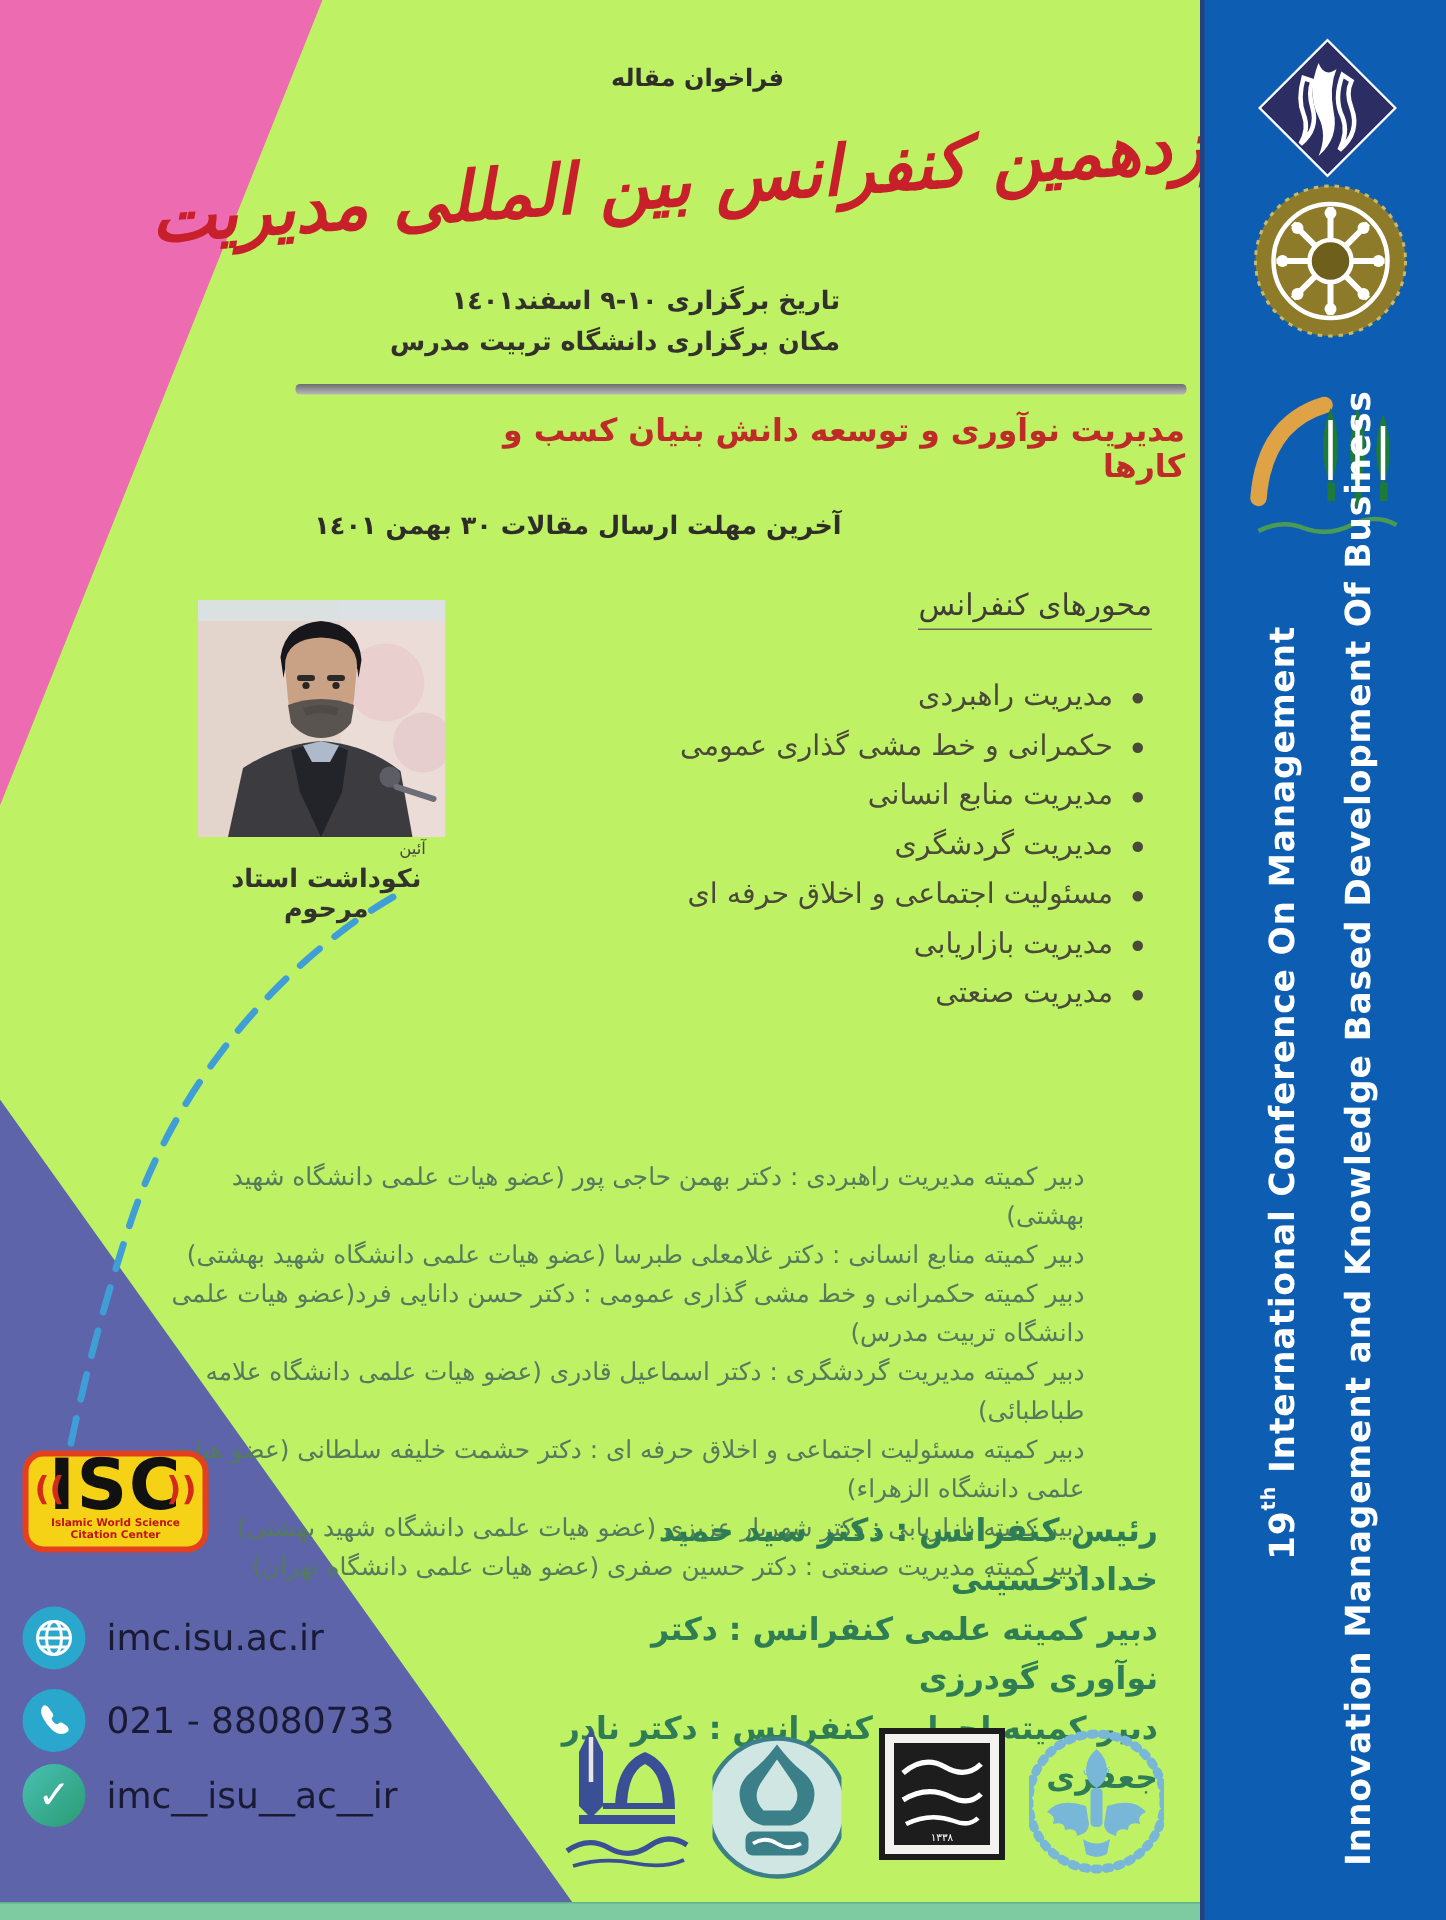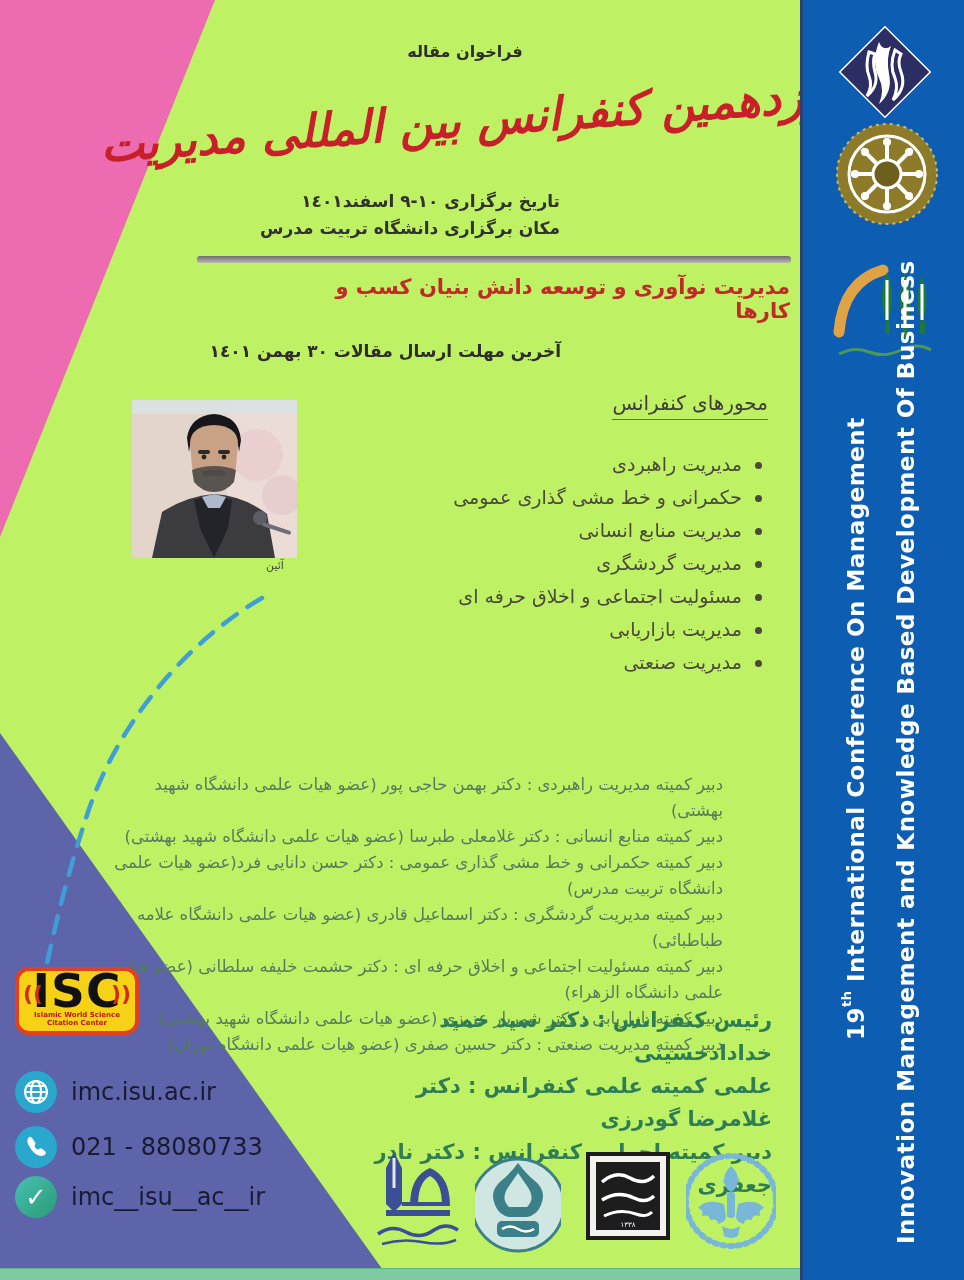--- a/index.html
+++ b/index.html
@@ -115,34 +115,35 @@
     <rect x="86" y="50" width="12" height="4" rx="2" fill="#2c2a28"></rect>
     <circle cx="72" cy="57" r="2.4" fill="#2b241f"></circle>
     <circle cx="92" cy="57" r="2.4" fill="#2b241f"></circle>
     <path d="M 70 72 Q 82 68 94 72 L 92 77 Q 82 74 72 77 Z" fill="#4e4a46"></path>
 
     <circle cx="128" cy="118" r="7" fill="#5d5d66"></circle>
     <rect x="131" y="122" width="30" height="4" rx="2" transform="rotate(18 131 122)" fill="#6e6e77"></rect>
   </svg>
 
   <div class="abs mem-pre">آئین</div>
+  <div class="abs mem-line">نکوداشت استاد مرحوم</div>
 
   <div class="abs committees">
     <div>دبیر کمیته مدیریت راهبردی : دکتر بهمن حاجی پور (عضو هیات علمی دانشگاه شهید بهشتی)</div>
     <div>دبیر کمیته منابع انسانی : دکتر غلامعلی طبرسا (عضو هیات علمی دانشگاه شهید بهشتی)</div>
     <div>دبیر کمیته حکمرانی و خط مشی گذاری عمومی : دکتر حسن دانایی فرد(عضو هیات علمی دانشگاه تربیت مدرس)</div>
     <div>دبیر کمیته مدیریت گردشگری : دکتر اسماعیل قادری (عضو هیات علمی دانشگاه علامه طباطبائی)</div>
     <div>دبیر کمیته مسئولیت اجتماعی و اخلاق حرفه ای : دکتر حشمت خلیفه سلطانی (عضو هیات علمی دانشگاه الزهراء)</div>
     <div>دبیر کمیته بازاریابی : دکتر شهریار عزیزی (عضو هیات علمی دانشگاه شهید بهشتی)</div>
     <div>دبیر کمیته مدیریت صنعتی : دکتر حسین صفری (عضو هیات علمی دانشگاه تهران)</div>
   </div>
 
   <div class="abs leaders">
     <div>رئیس کنفرانس : دکتر سید حمید خدادادحسینی</div>
-    <div>علمی کمیته علمی کنفرانس : دکتر غلامرضا گودرزی</div>
+    <div>دبیر کمیته علمی کنفرانس : دکتر نوآوری گودرزی</div>
     <div>دبیر کمیته اجرایی کنفرانس : دکتر نادر جعفری</div>
   </div>
 
   <div class="abs isc">
     <span class="deco" style="left:4px;">((</span>
     <span class="deco" style="right:4px;">))</span>
     <div class="abbr">ISC</div>
     <div class="cap">Islamic World Science Citation Center</div>
   </div>
 

